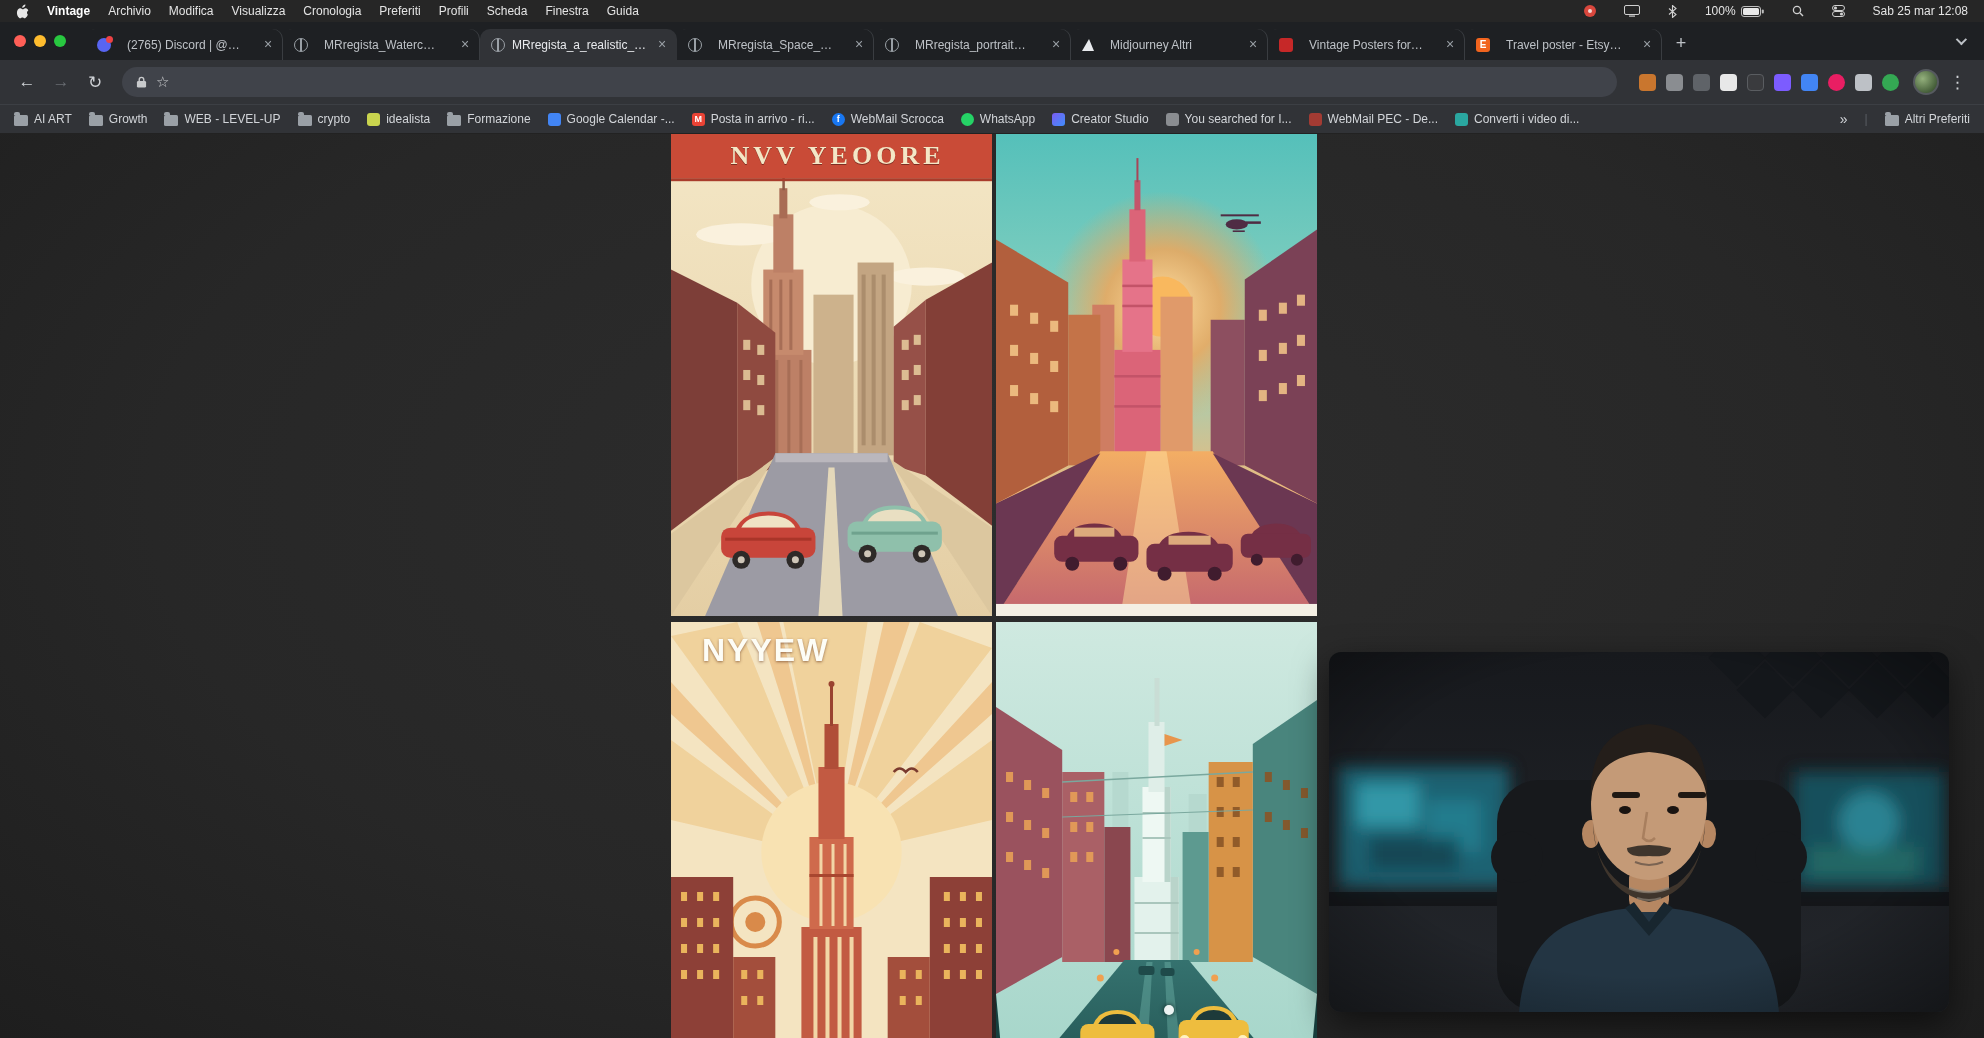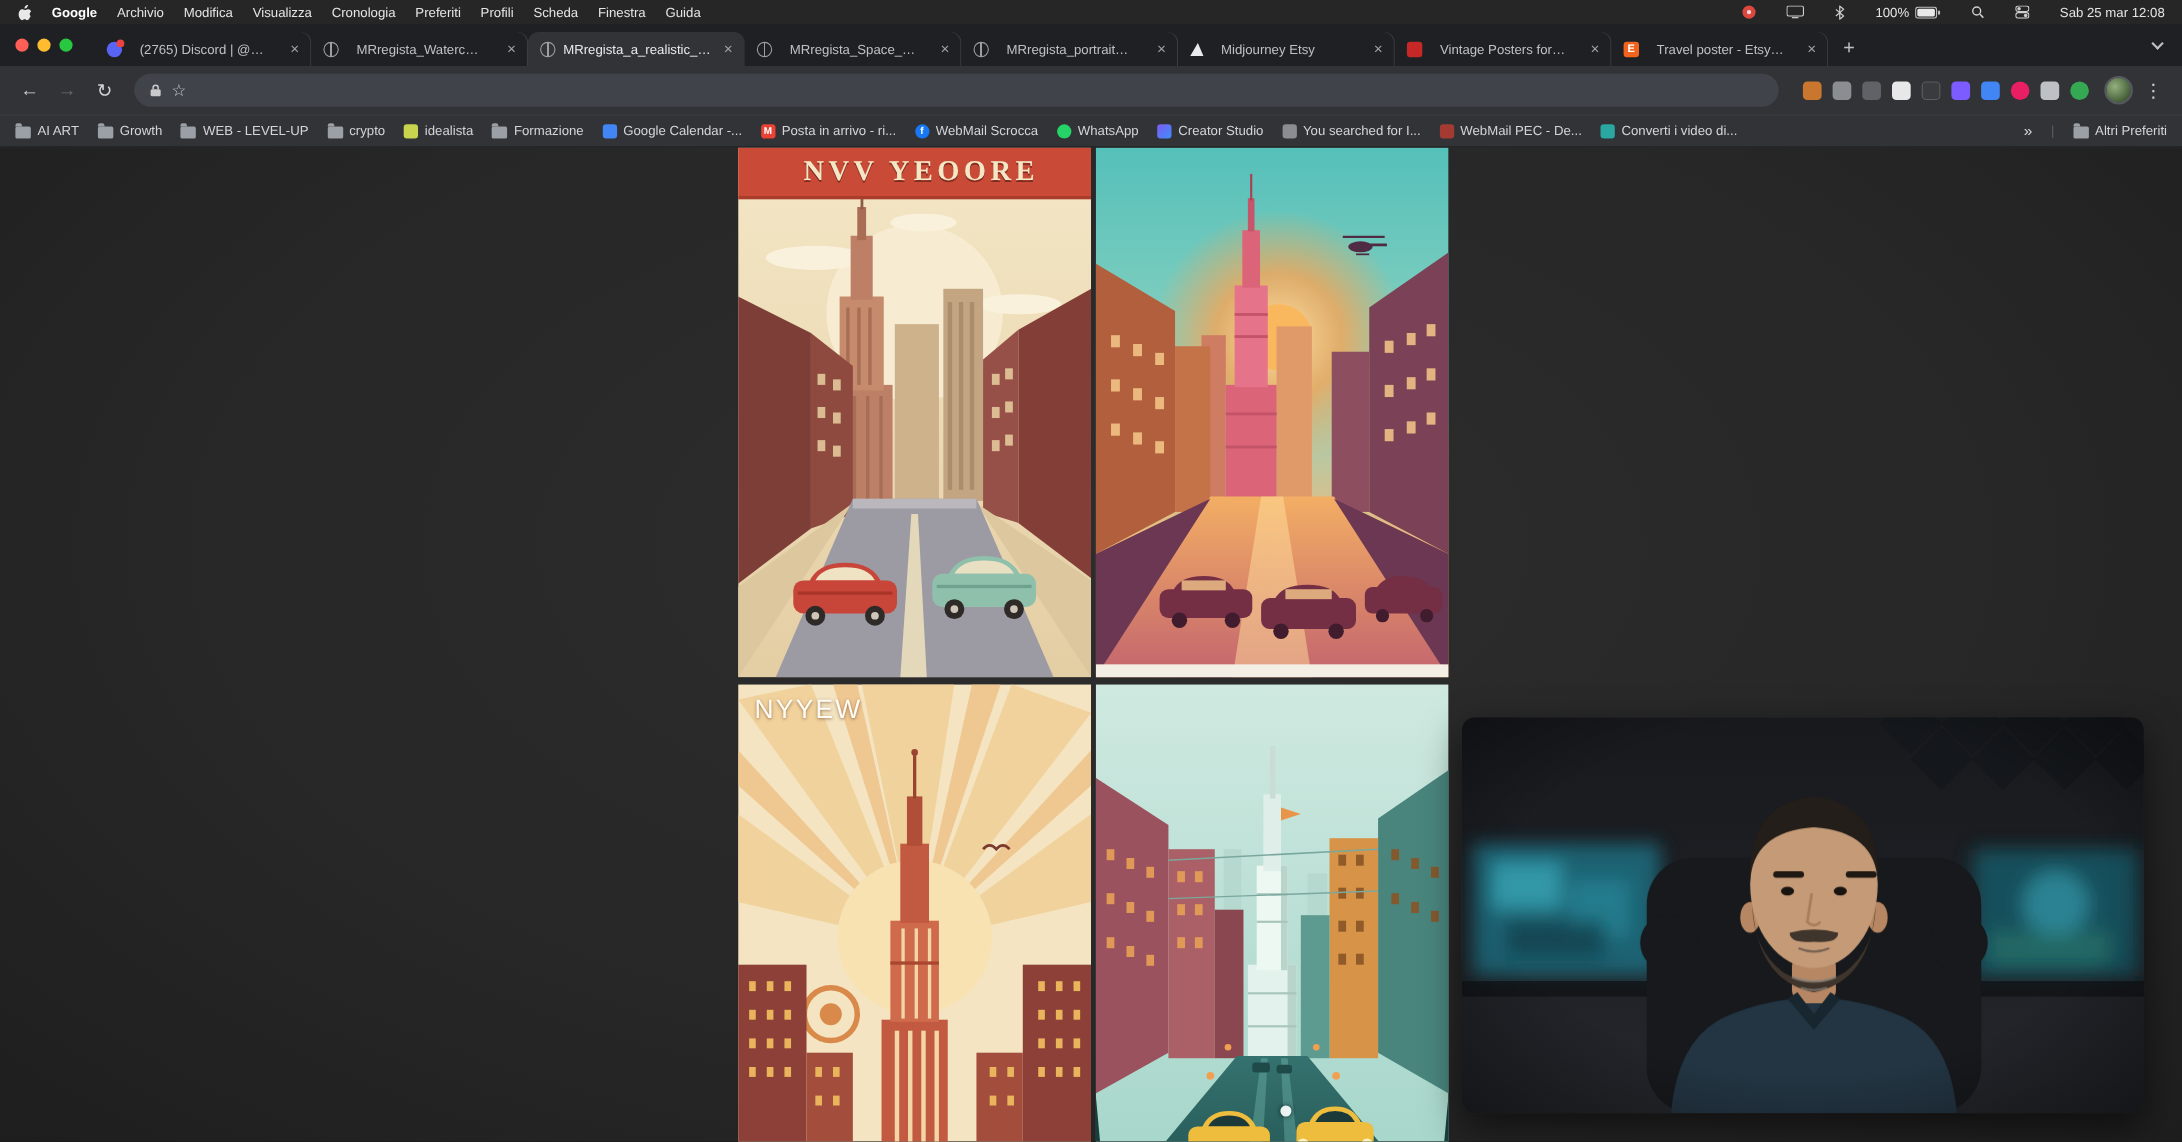--- a/index.html
+++ b/index.html
@@ -83,21 +83,21 @@
   .content { position:relative; flex:1; overflow:hidden;
       background:radial-gradient(ellipse at 50% 40%, #2d2d2d 0%, #272727 60%, #1e1e1e 100%); }
   .poster-grid { position:absolute; left:671px; top:0; width:646px;
       display:grid; grid-template-columns:321px 321px; gap:6px 4px; }
   .poster { position:relative; overflow:hidden; cursor:default; }
   .poster svg { display:block; width:100%; height:100%; }
   .p-row1 { height:482px; } .p-row2 { height:480px; }
   .p1-banner-text { position:absolute; top:7px; left:0; width:100%; text-align:center;
       font-weight:bold; font-size:26px; letter-spacing:4px; color:#f4e7c6;
       font-family:"Liberation Serif", serif; text-shadow:0 1px 0 #7e2d22;padding-left:12px; }
-  .p3-title { position:absolute; top:10px; left:15px; font-weight:normal; font-size:24px;
+  .p3-title { position:absolute; top:10px; left:31px; font-weight:bold; font-size:32px;
       letter-spacing:2px; color:#fdfdf6; text-shadow:0 1px 3px rgba(90,40,20,.6); }
 
   .webcam { position:absolute; right:35px; bottom:26px; width:620px; height:360px;
       border-radius:12px; overflow:hidden; box-shadow:0 12px 34px rgba(0,0,0,.55); }
   .webcam svg { display:block; width:100%; height:100%; }
 
   .cursor { position:absolute; left:1164px; top:871px; width:10px; height:10px; border-radius:50%;
       background:rgba(255,255,255,.9); box-shadow:0 0 5px rgba(0,0,0,.7); }
 </style>
 </head>
@@ -106,21 +106,21 @@
 <div class="screen">
 
   <div class="menubar">
     <div class="mb-left">
       <span class="mb-ico">
         <svg width="13" height="15" viewBox="0 0 13 15">
             <path fill="#e8e8e8" d="M9.4.4c.1.9-.3 1.8-.9 2.4-.6.7-1.6 1.1-2.3 1-.1-.9.4-1.8 1-2.4C7.8.8 8.7.4 9.4.4z"></path>
             <path fill="#e8e8e8" d="M12 10.2c-.4 1.1-.7 1.6-1.3 2.6-.8 1.2-2 2-3 1.2-.8-.6-1.8-.6-2.6 0-1 .8-2.2 0-3-1.2C.1 9.7.9 5.7 3.2 4.6c1.1-.6 2.1-.2 2.8.3.5.4 1.2.4 1.7 0 .7-.5 1.8-.9 2.9-.3.8.4 1.4 1.1 1.7 1.8-.8.5-1.4 1.4-1.3 2.5.1.9.5 1.6 1 2.3z"></path>
           </svg>
       </span>
-      <span class="mb-item bold">Google</span>
+      <span class="mb-item bold">Vintage</span>
       <span class="mb-item">Archivio</span>
       <span class="mb-item">Modifica</span>
       <span class="mb-item">Visualizza</span>
       <span class="mb-item">Cronologia</span>
       <span class="mb-item">Preferiti</span>
       <span class="mb-item">Profili</span>
       <span class="mb-item">Scheda</span>
       <span class="mb-item">Finestra</span>
       <span class="mb-item">Guida</span>
     </div>
@@ -194,21 +194,21 @@
         <span class="tab-label">MRregista_Space_Advent...</span>
         <span class="tab-close">×</span>
       </div>
       <div class="tab">
         <span class="fav fav-globe"></span>
         <span class="tab-label">MRregista_portrait_on_a...</span>
         <span class="tab-close">×</span>
       </div>
       <div class="tab">
         <span class="fav fav-mj"></span>
-        <span class="tab-label">Midjourney Etsy</span>
+        <span class="tab-label">Midjourney Altri</span>
         <span class="tab-close">×</span>
       </div>
       <div class="tab">
         <span class="fav fav-red"></span>
         <span class="tab-label">Vintage Posters for Sale |...</span>
         <span class="tab-close">×</span>
       </div>
       <div class="tab">
         <span class="fav fav-etsy">E</span>
         <span class="tab-label">Travel poster - Etsy IT</span>

